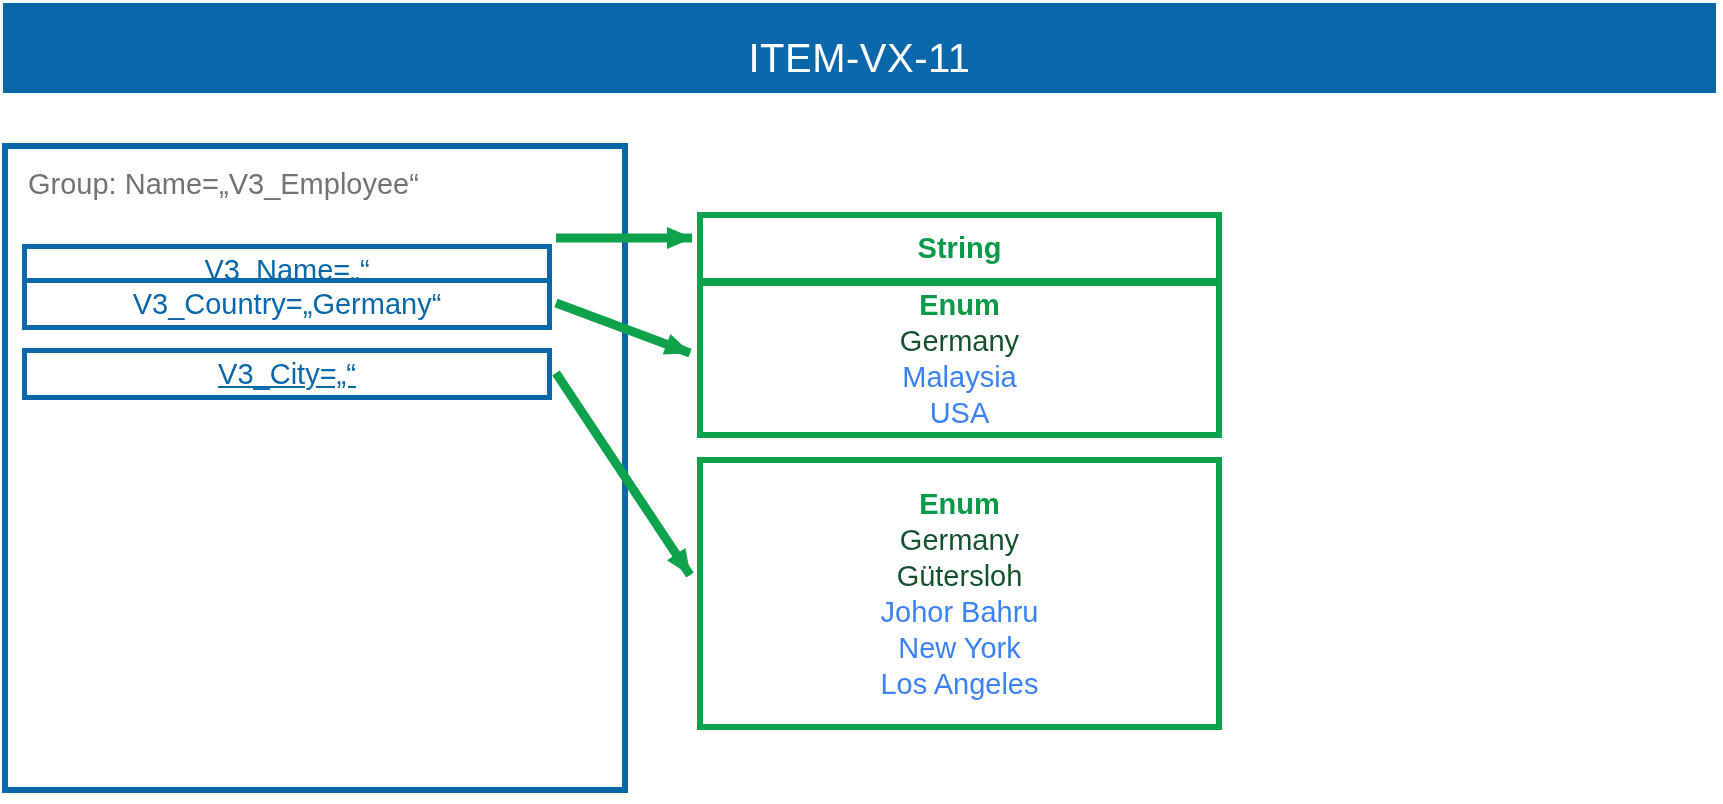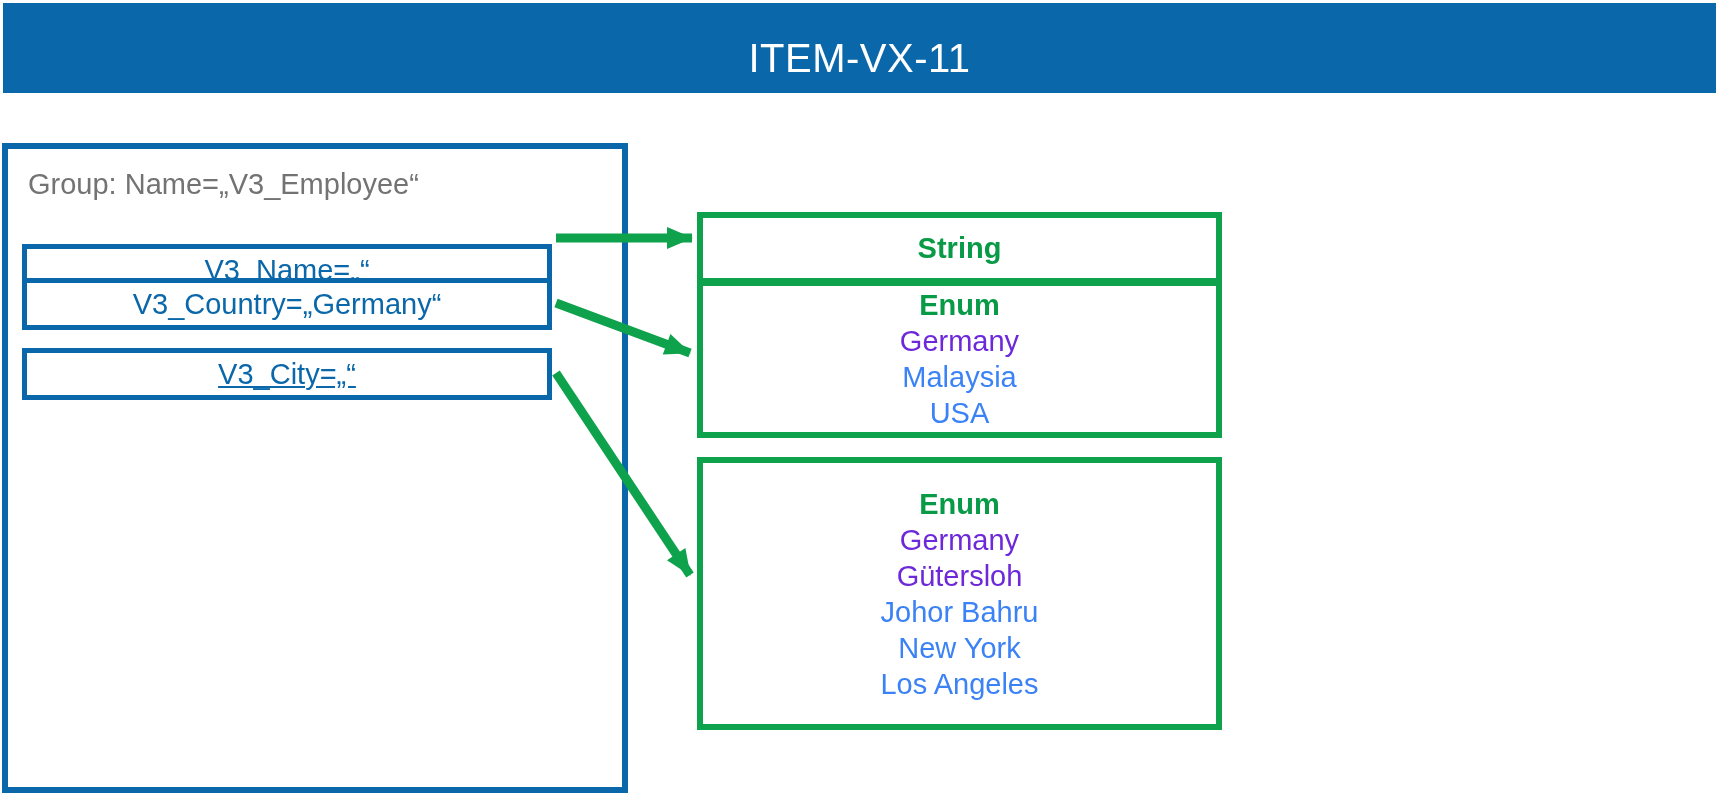--- a/index.html
+++ b/index.html
@@ -81,21 +81,21 @@
     font-size: 29px;
     text-align: center;
   }
   .type-box .type-title {
     font-weight: bold;
     line-height: 36px;
     color: #089A46;
   }
   .type-box .option {
     line-height: 36px;
-    color: #6d28d9;
+    color: #14532d;
   }
   .type-box .option.faded {
     color: #3b82f6;
   }
   .box-string { top: 212px; height: 72px; }
   .box-enum-country { top: 280px; height: 158px; justify-content: center; }
   .box-enum-city { top: 457px; height: 273px; justify-content: center; }
   
   #arrow-layer {
     position: absolute;

